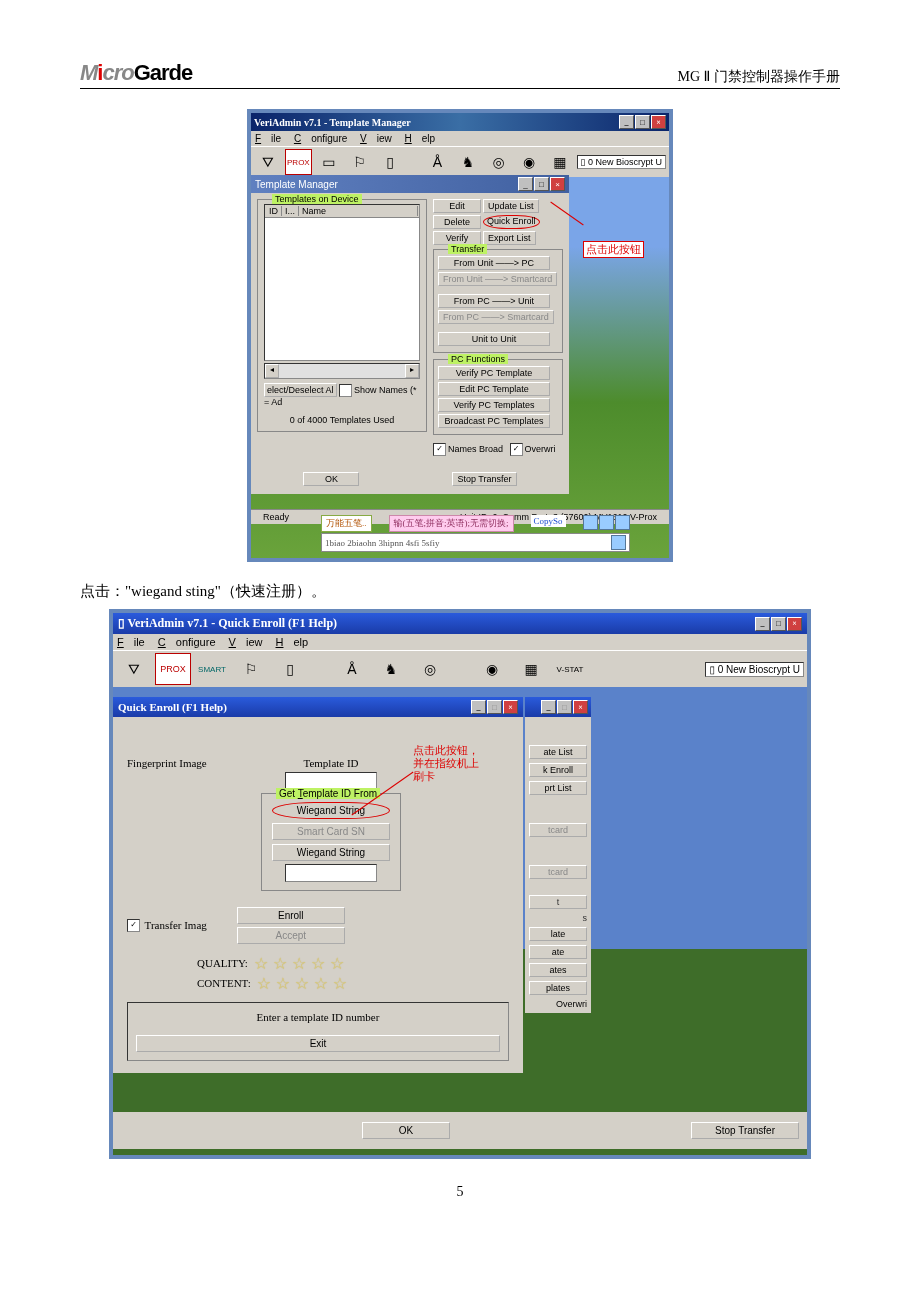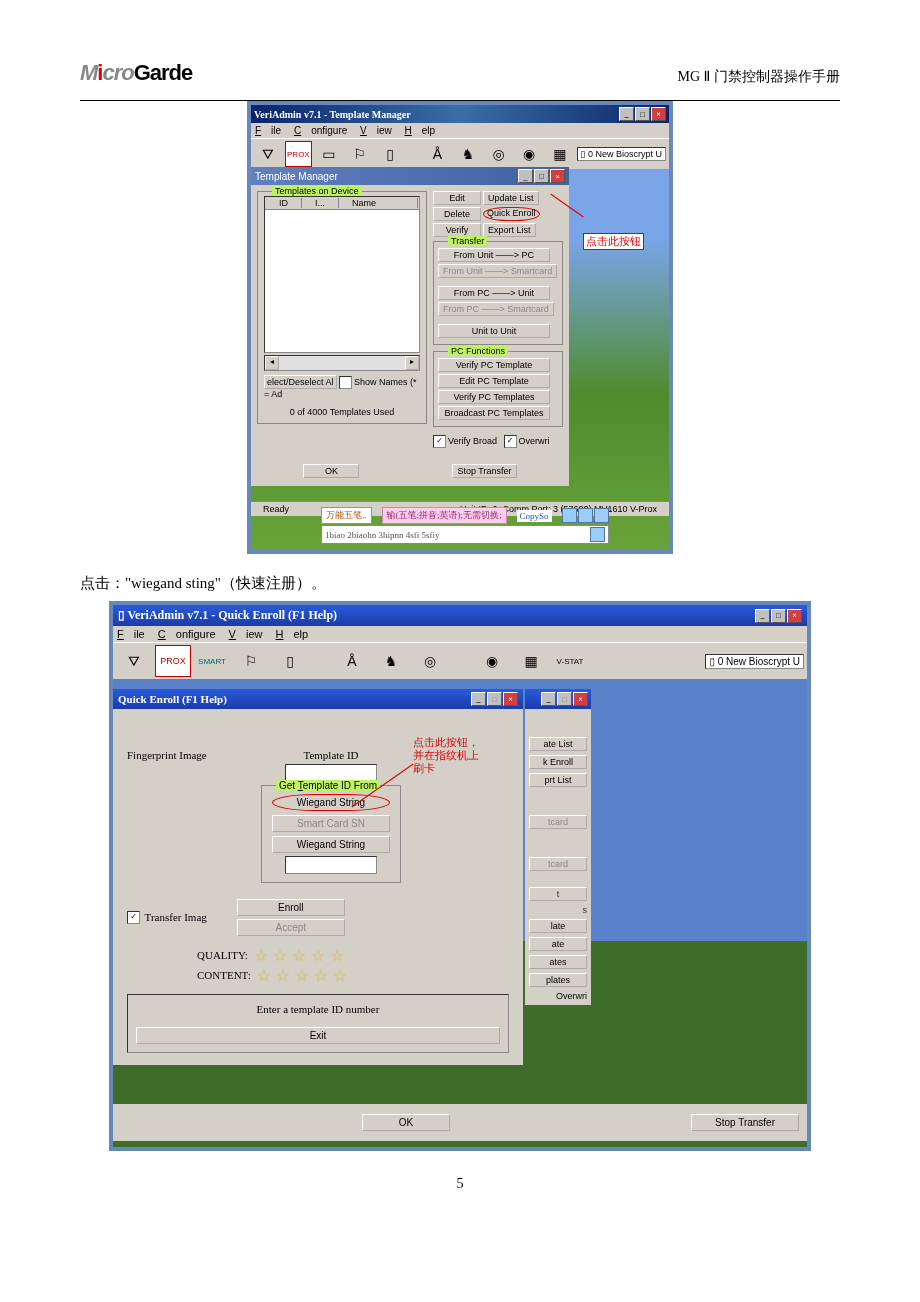--- a/index.html
+++ b/index.html
@@ -1,17 +1,17 @@
 <!DOCTYPE html>
 <html><head>
 <meta charset="utf-8">
 <style>
   body { margin:0; font-family:"SimSun",serif; background:#fff; display:flex; justify-content:center; }
   .page { width:920px; padding:60px 80px 40px 80px; box-sizing:border-box; }
-  .header { display:flex; justify-content:space-between; align-items:flex-end; border-bottom:1px solid #000; padding-bottom:14px; }
+  .header { display:flex; justify-content:space-between; align-items:flex-end; border-bottom:1px solid #000; padding-bottom:2px; margin-bottom:20px; }
   .logo { font-family:Arial,sans-serif; font-weight:bold; font-size:22px; letter-spacing:-1px; }
   .logo .m { color:#888; font-style:italic; }
   .logo .i-dot { color:#d00; font-style:normal; }
   .logo .garde { color:#000; }
   .doc-title { font-size:14px; font-family:"SimSun",serif; }
   .figure { margin:0 auto 20px auto; border:4px solid #6688bb; display:block; position:relative; overflow:hidden; }
   .fig1 { width:418px; height:445px; background:linear-gradient(to bottom,#7aa5e8 0%,#7aa5e8 30%,#4d8c2c 65%,#6aa33b 100%); }
   .fig2 { width:694px; height:542px; }
   .win { position:absolute; font-family:Tahoma,Verdana,sans-serif; font-size:9px; color:#000; }
   .titlebar { background:linear-gradient(to right,#0a246a,#3a6ea5,#0a246a); color:#fff; display:flex; align-items:center; justify-content:space-between; padding:2px 3px; font-family:"MS Sans Serif",Tahoma; font-weight:bold; font-size:10px; }
@@ -24,21 +24,21 @@
   .menubar .u { text-decoration:underline; }
   .toolbar { background:#d4d0c8; padding:2px 3px; display:flex; align-items:center; gap:3px; border-top:1px solid #fff; }
   .tb-icon { width:26px; height:24px; background:#d4d0c8; display:inline-flex; align-items:center; justify-content:center; font-size:14px; border:1px solid transparent; }
   .tb-label { background:#fff; border:1px inset #888; font-size:9px; padding:1px 3px; margin-left:auto; white-space:nowrap; }
   .inner-title { background:linear-gradient(to right,#6080c0,#4060a0); color:#fff; padding:2px 4px; font-size:10px; display:flex; justify-content:space-between; align-items:center; }
   .panel-body { background:#d4d0c8; padding:6px; }
   .fieldset { border:1px solid #888; padding:4px 6px 6px 6px; margin:0 0 4px 0; position:relative; }
   .fieldset-title { position:absolute; top:-6px; left:14px; background:#bef264; font-size:9px; padding:0 3px; }
   .listbox { background:#fff; border:1px inset #888; height:155px; font-size:9px; }
   .listhdr { background:#d4d0c8; border-bottom:1px solid #888; font-size:9px; padding:1px; display:flex; }
-  .listhdr span { border-right:1px solid #888; padding:0 13px; }
+  .listhdr span { border-right:1px solid #888; padding:0 3px; }
   .scrollbar-h { height:14px; background:#e0e0e0; border:1px inset #888; display:flex; justify-content:space-between; align-items:center; margin-top:2px; }
   .scrollbar-h span { width:12px; height:12px; background:#d4d0c8; border:1px outset #fff; font-size:8px; text-align:center; }
   .btn { background:#d4d0c8; border:1px outset #fff; font-size:9px; padding:1px 4px; text-align:center; display:inline-block; min-width:48px; box-sizing:border-box; }
   .btn.disabled { color:#888; }
   .btn.wide { min-width:112px; }
   .smalltext { font-size:9px; }
   .statusbar { background:#d4d0c8; border-top:1px solid #888; font-size:9px; padding:2px 12px; display:flex; justify-content:space-between; }
   .anno { position:absolute; color:#d00; font-size:11px; font-family:"SimSun",serif; background:#fff; border:1px solid #d00; padding:1px 2px; z-index:100; line-height:1.2; }
   .anno-line { position:absolute; border-top:1px solid #d00; z-index:99; }
   .ime-bar { position:absolute; left:70px; bottom:6px; display:flex; align-items:center; gap:3px; font-size:9px; }
@@ -166,41 +166,41 @@
             <div class="btn wide" style="margin-top:8px;">Unit to Unit</div>
           </div>
           <div class="fieldset" style="padding:6px 4px;">
             <span class="fieldset-title">PC Functions</span>
             <div class="btn wide">Verify PC Template</div>
             <div class="btn wide" style="margin-top:2px;">Edit PC Template</div>
             <div class="btn wide" style="margin-top:2px;">Verify PC Templates</div>
             <div class="btn wide" style="margin-top:2px;">Broadcast PC Templates</div>
           </div>
           <div class="smalltext" style="margin-top:2px;">
-            <span class="checkbox">✓</span><span>Verify Broad</span>
+            <span class="checkbox">✓</span><span>Names Broad</span>
             <span class="checkbox" style="margin-left:4px;">✓</span><span>Overwri</span>
           </div>
         </div>
       </div>
       <div style="background:#d4d0c8; padding:10px 6px 8px 6px; display:flex; justify-content:space-around;">
         <span class="btn" style="min-width:56px;">OK</span>
         <span class="btn" style="min-width:60px;">Stop Transfer</span>
       </div>
     </div>
 
     <div class="win" style="left:0; right:0; bottom:34px;">
       <div class="statusbar">
         <span>Ready</span>
         <span>Unit ID: 0, Comm Port: 3 (57600)  MV1610 V-Prox</span>
       </div>
     </div>
 
     <div class="ime-bar">
       <div style="display:flex;flex-direction:column;gap:1px;">
-        <div style="display:flex;gap:10px;align-items:center;">
+        <div style="display:flex;gap:17px;align-items:flex-start;">
           <span class="ime-a">万能五笔..</span>
           <span class="ime-b">输(五笔;拼音;英语);无需切换;</span>
           <span class="ime-c">CopySo</span>
           <span class="ime-icons">
               <span></span>
               <span></span>
               <span></span>
             </span>
         </div>
         <div class="grey-line" style="display:flex;justify-content:space-between;align-items:center;">

